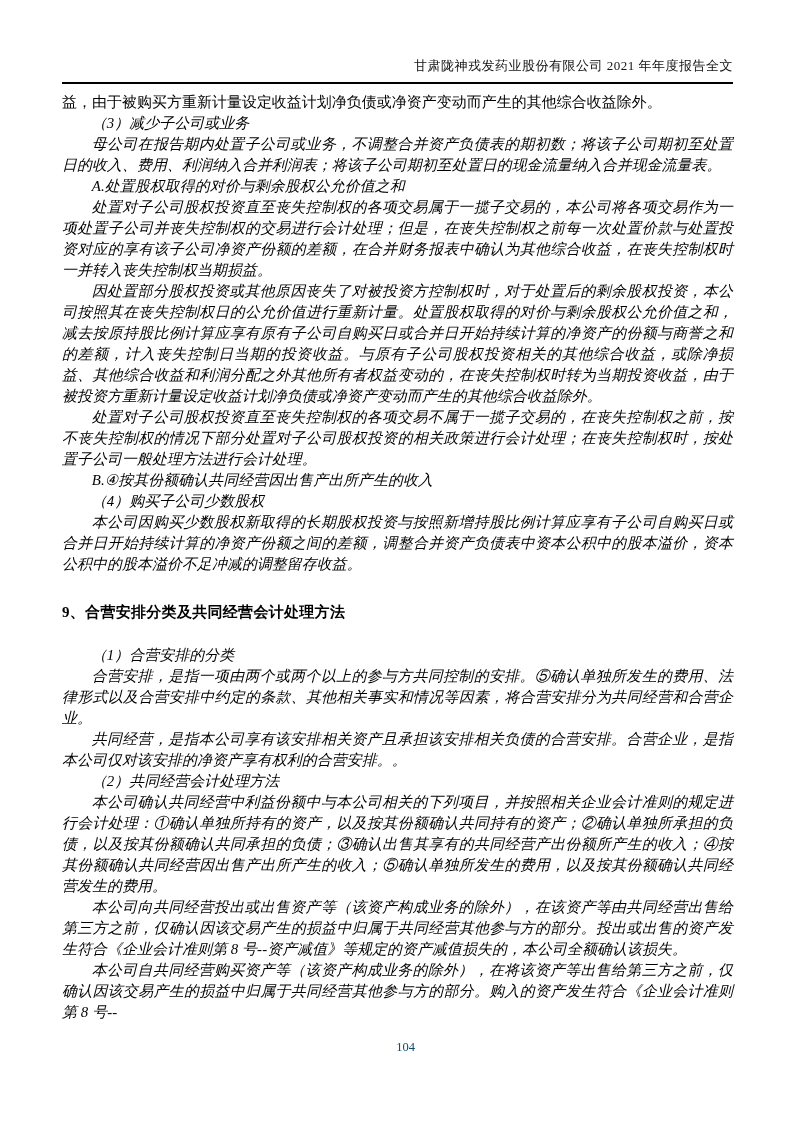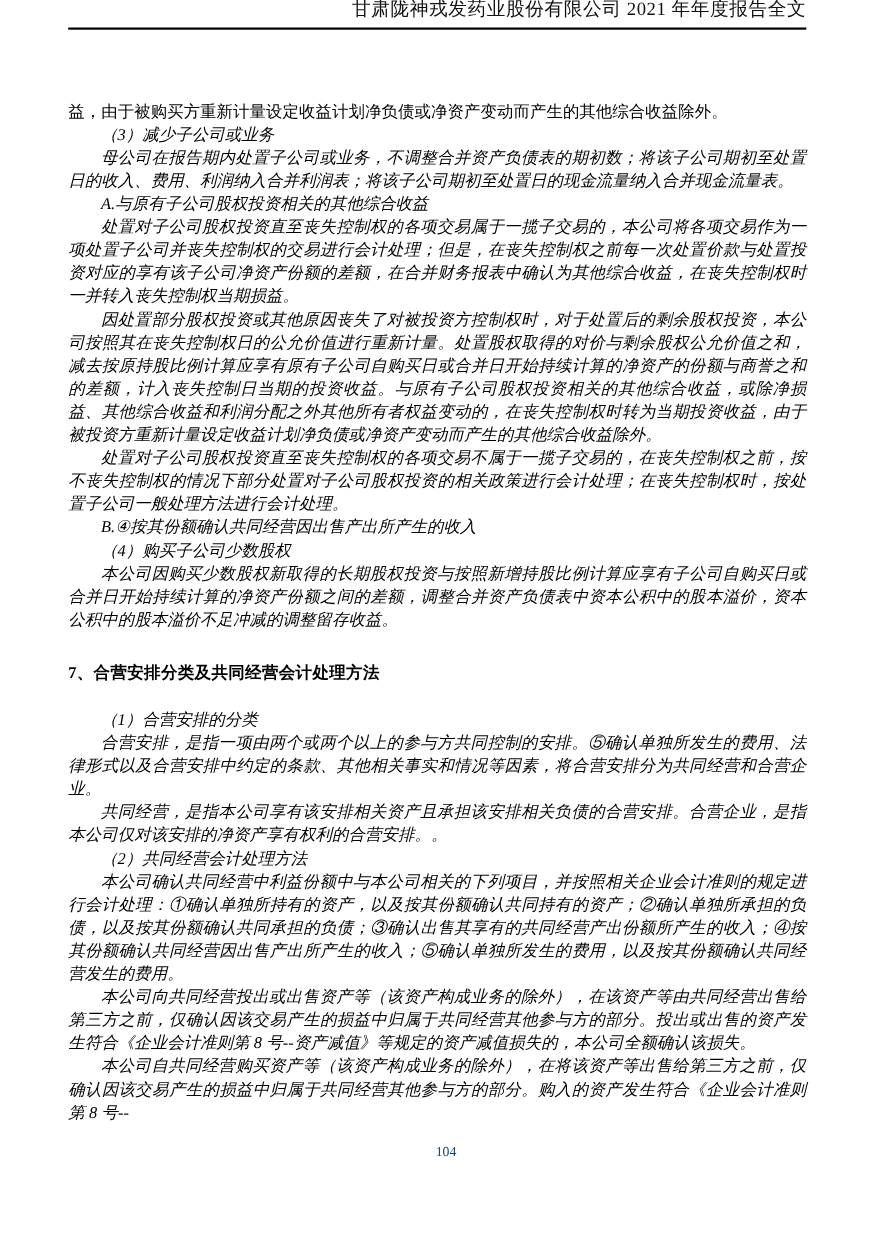--- a/index.html
+++ b/index.html
@@ -18,22 +18,23 @@
     overflow: hidden;
     box-sizing: border-box;
   }
   .header {
     position: absolute;
     top: 0;
     left: 62px;
     right: 60px;
   }
   .header-title {
+    padding-top: 57px;
     text-align: right;
-    font-size: 17px;
+    font-size: 13px;
     line-height: 18px;
     color: #111111;
     letter-spacing: 0.5px;
   }
   .header-rule {
     margin-top: 7px;
     border: 0;
     border-top: 2px solid #000000;
     height: 0;
   }
@@ -87,28 +88,28 @@
   <div class="header">
     <div class="header-title">甘肃陇神戎发药业股份有限公司 2021 年年度报告全文</div>
     <hr class="header-rule">
   </div>
 
   <div class="content" id="content">
 
   <p class="continuation">益，由于被购买方重新计量设定收益计划净负债或净资产变动而产生的其他综合收益除外。</p>
       <p class="body">（3）减少子公司或业务</p>
       <p class="body">母公司在报告期内处置子公司或业务，不调整合并资产负债表的期初数；将该子公司期初至处置日的收入、费用、利润纳入合并利润表；将该子公司期初至处置日的现金流量纳入合并现金流量表。</p>
-      <p class="body">A.与原有子公司股权投资相关的其他综合收益</p>
+      <p class="body">A.处置股权取得的对价与剩余股权公允价值之和</p>
       <p class="body">处置对子公司股权投资直至丧失控制权的各项交易属于一揽子交易的，本公司将各项交易作为一项处置子公司并丧失控制权的交易进行会计处理；但是，在丧失控制权之前每一次处置价款与处置投资对应的享有该子公司净资产份额的差额，在合并财务报表中确认为其他综合收益，在丧失控制权时一并转入丧失控制权当期损益。</p>
       <p class="body">因处置部分股权投资或其他原因丧失了对被投资方控制权时，对于处置后的剩余股权投资，本公司按照其在丧失控制权日的公允价值进行重新计量。处置股权取得的对价与剩余股权公允价值之和，减去按原持股比例计算应享有原有子公司自购买日或合并日开始持续计算的净资产的份额与商誉之和的差额，计入丧失控制日当期的投资收益。与原有子公司股权投资相关的其他综合收益，或除净损益、其他综合收益和利润分配之外其他所有者权益变动的，在丧失控制权时转为当期投资收益，由于被投资方重新计量设定收益计划净负债或净资产变动而产生的其他综合收益除外。</p>
       <p class="body">处置对子公司股权投资直至丧失控制权的各项交易不属于一揽子交易的，在丧失控制权之前，按不丧失控制权的情况下部分处置对子公司股权投资的相关政策进行会计处理；在丧失控制权时，按处置子公司一般处理方法进行会计处理。</p>
       <p class="body">B.④按其份额确认共同经营因出售产出所产生的收入</p>
       <p class="body">（4）购买子公司少数股权</p>
       <p class="body">本公司因购买少数股权新取得的长期股权投资与按照新增持股比例计算应享有子公司自购买日或合并日开始持续计算的净资产份额之间的差额，调整合并资产负债表中资本公积中的股本溢价，资本公积中的股本溢价不足冲减的调整留存收益。</p>
-      <h2 class="heading">7、合营安排分类及共同经营会计处理方法</h2>
+      <h2 class="heading">9、合营安排分类及共同经营会计处理方法</h2>
       <p class="body">（1）合营安排的分类</p>
       <p class="body">合营安排，是指一项由两个或两个以上的参与方共同控制的安排。⑤确认单独所发生的费用、法律形式以及合营安排中约定的条款、其他相关事实和情况等因素，将合营安排分为共同经营和合营企业。</p>
       <p class="body">共同经营，是指本公司享有该安排相关资产且承担该安排相关负债的合营安排。合营企业，是指本公司仅对该安排的净资产享有权利的合营安排。。</p>
       <p class="body">（2）共同经营会计处理方法</p>
       <p class="body">本公司确认共同经营中利益份额中与本公司相关的下列项目，并按照相关企业会计准则的规定进行会计处理：①确认单独所持有的资产，以及按其份额确认共同持有的资产；②确认单独所承担的负债，以及按其份额确认共同承担的负债；③确认出售其享有的共同经营产出份额所产生的收入；④按其份额确认共同经营因出售产出所产生的收入；⑤确认单独所发生的费用，以及按其份额确认共同经营发生的费用。</p>
       <p class="body">本公司向共同经营投出或出售资产等（该资产构成业务的除外），在该资产等由共同经营出售给第三方之前，仅确认因该交易产生的损益中归属于共同经营其他参与方的部分。投出或出售的资产发生符合《企业会计准则第 8 号--资产减值》等规定的资产减值损失的，本公司全额确认该损失。</p>
       <p class="body">本公司自共同经营购买资产等（该资产构成业务的除外），在将该资产等出售给第三方之前，仅确认因该交易产生的损益中归属于共同经营其他参与方的部分。购入的资产发生符合《企业会计准则第 8 号--</p>
     </div>
 
   <div class="footer">

